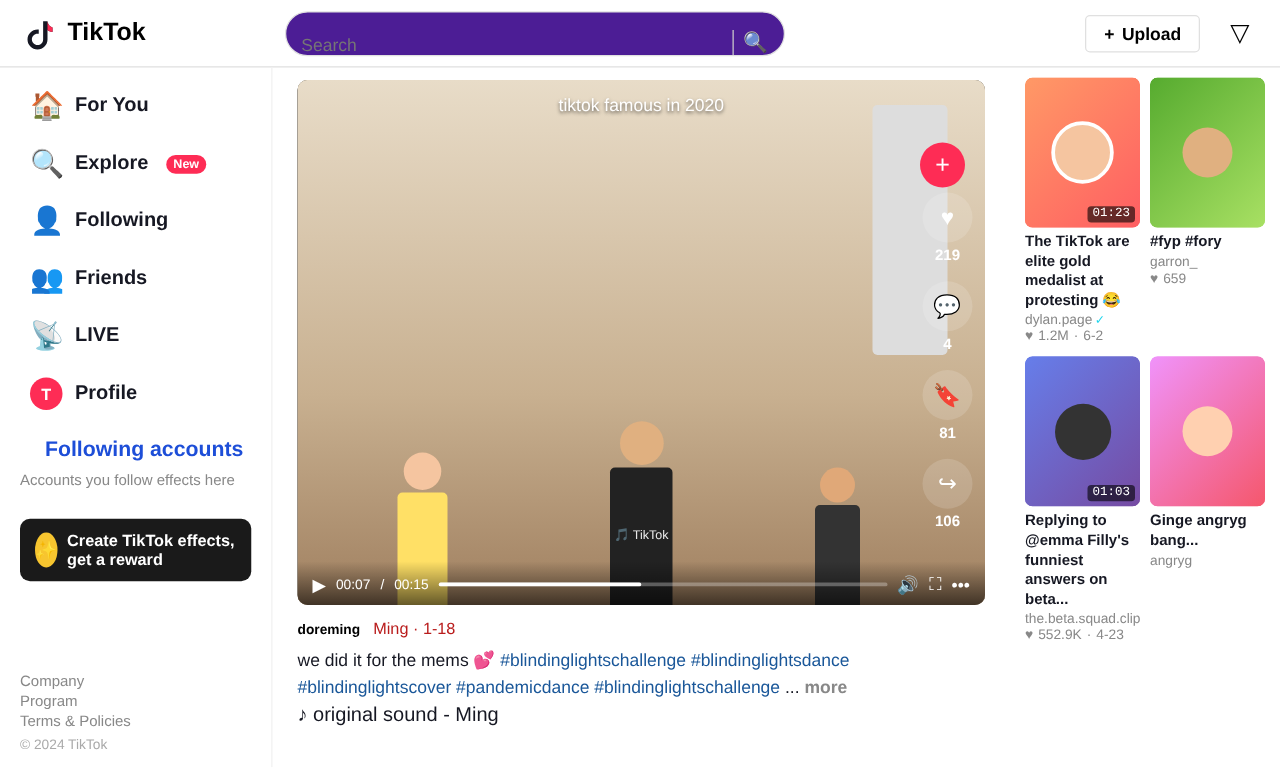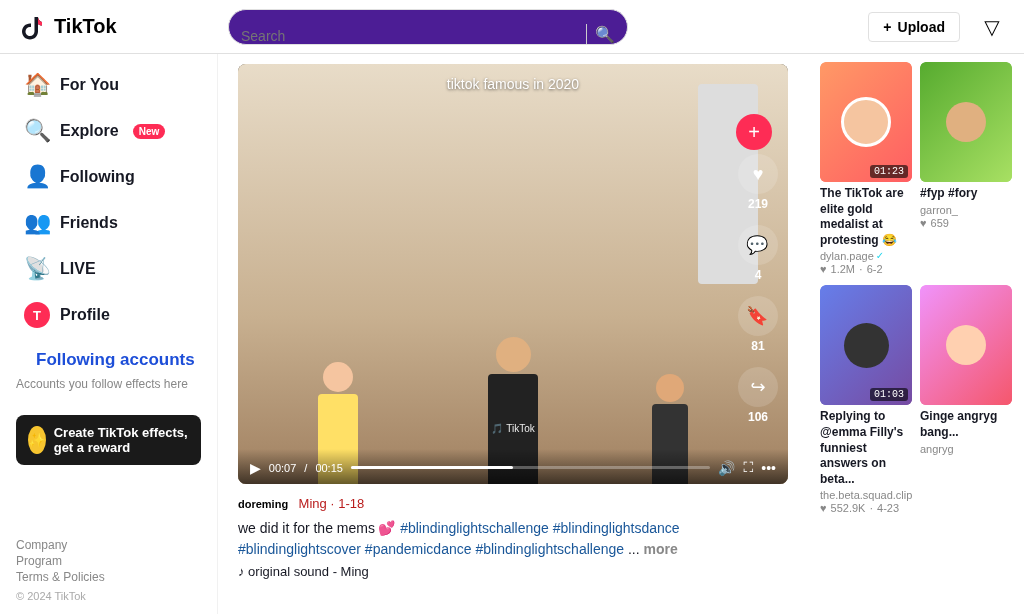--- a/index.html
+++ b/index.html
@@ -349,21 +349,21 @@
     .video-desc a {
       color: #1a5799;
       text-decoration: none;
     }
     .video-desc .more-btn {
       color: #888;
       cursor: pointer;
       font-weight: 600;
     }
     .video-sound {
-      font-size: 13px;
+      font-size: 16px;
       color: #161823;
       margin-top: 4px;
       display: flex;
       align-items: center;
       gap: 4px;
     }
 
     
     .right-panel {
       flex: 1;

